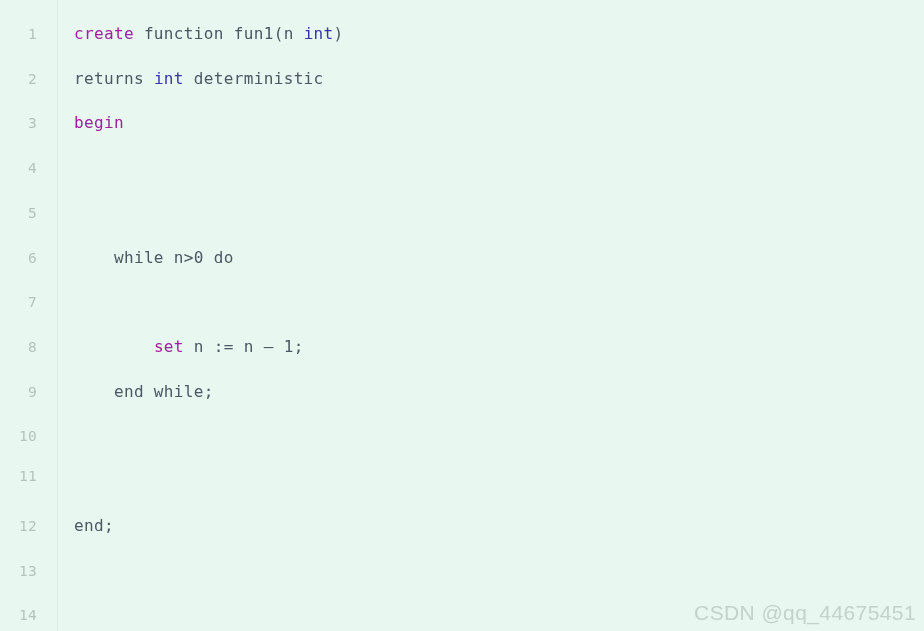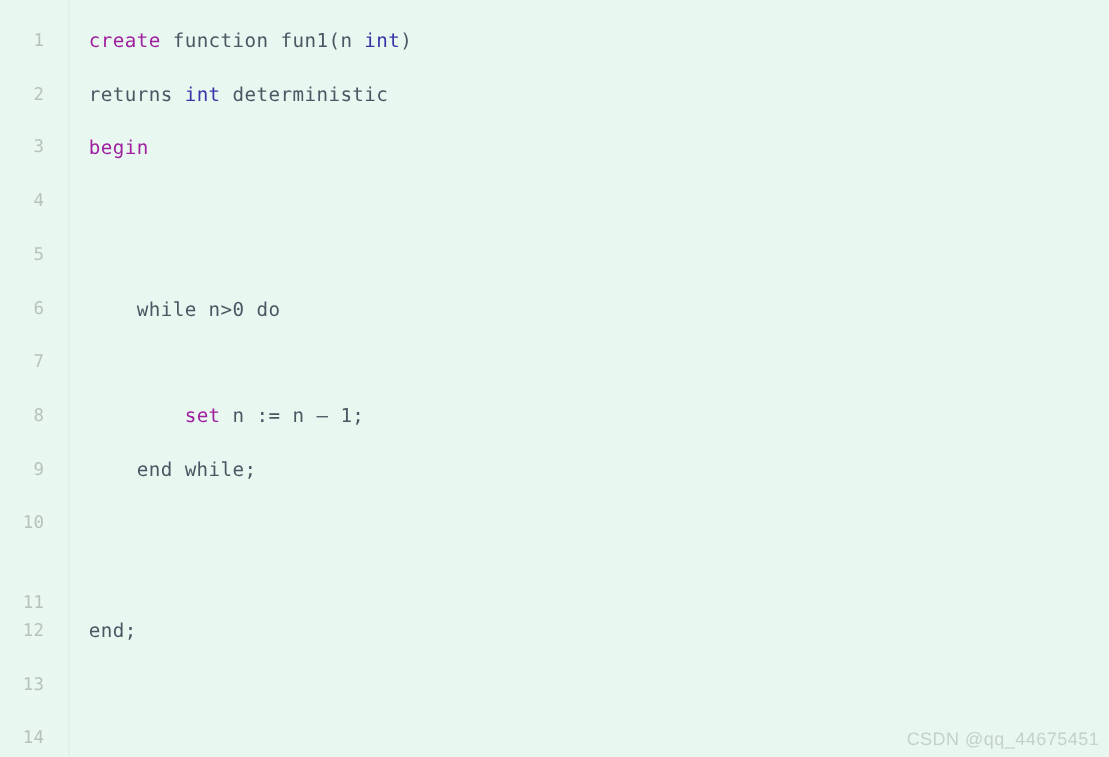--- a/index.html
+++ b/index.html
@@ -62,21 +62,21 @@
   }
   .tok-kw { color: #a020a0; }
   .tok-type { color: #3535a8; }
   .tok-plain { color: #4b5763; }
   #watermark {
     position: absolute;
     right: 8px;
     bottom: 6px;
     color: #c3d2cb;
     font-family: "Liberation Sans", sans-serif;
-    font-size: 15px;
+    font-size: 21px;
     letter-spacing: 0.4px;
     user-select: none;
     white-space: nowrap;
   }
 </style>
 </head>
 <body>
 
 <div id="code-block">
 
@@ -114,21 +114,21 @@
         <div class="line-code"><span class="tok-plain">        </span><span class="tok-kw">set</span><span class="tok-plain"> n := n – 1;</span></div>
       </div>
       <div class="code-line" style="top: 367.76px;">
         <div class="line-number">9</div>
         <div class="line-code"><span class="tok-plain">    end while;</span></div>
       </div>
       <div class="code-line" style="top: 412.48px;">
         <div class="line-number">10</div>
         <div class="line-code"></div>
       </div>
-      <div class="code-line" style="top: 479px;">
+      <div class="code-line" style="top: 452px;">
         <div class="line-number">11</div>
       </div>
       <div class="code-line" style="top: 501.92px;">
         <div class="line-number">12</div>
         <div class="line-code"><span class="tok-plain">end;</span></div>
       </div>
       <div class="code-line" style="top: 546.64px;">
         <div class="line-number">13</div>
         <div class="line-code"></div>
       </div>

